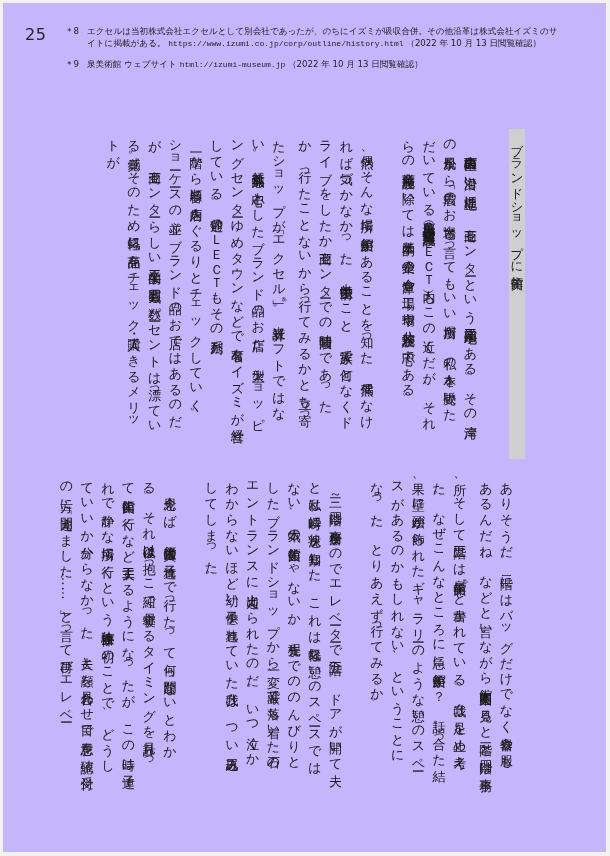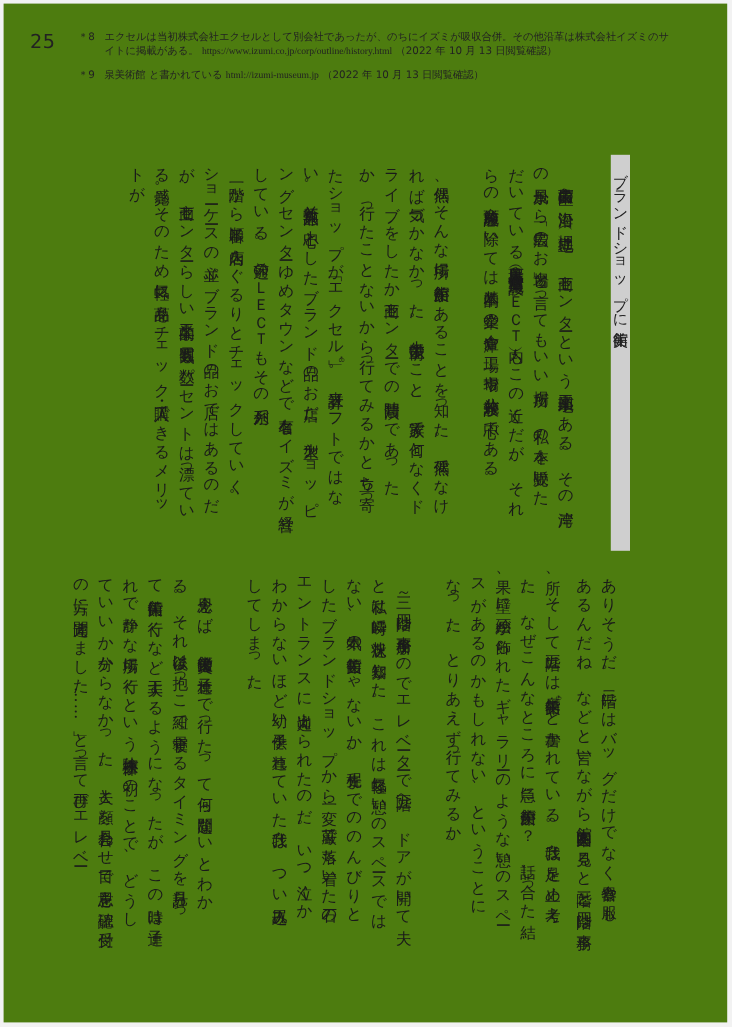--- a/index.html
+++ b/index.html
@@ -8,42 +8,42 @@
       background: #f2f2f2;
       position: relative;
       overflow: hidden;
       font-family: "DejaVu Sans", "Liberation Sans", sans-serif;
       color: #1a1a1a;
     }
     .page {
       position: absolute;
       left: 3px; top: 3px;
       width: 603px; height: 849px;
-      background: #4d7c0f;
+      background: #c4b5fd;
     }
     .page-number {
       position: absolute;
       left: 22px; top: 22px;
       font-size: 16px;
       font-family: "DejaVu Sans", sans-serif;
       color: #222;
       letter-spacing: 0.5px;
     }
     .footnotes {
       position: absolute;
       left: 62px; top: 22px;
       width: 500px;
       font-size: 8.6px;
       line-height: 12px;
       color: #222;
     }
     .footnote { display: flex; margin-bottom: 8px; }
     .fn-mark { width: 22px; flex: 0 0 22px; }
     .fn-text { flex: 1; }
-    .fn-url { font-family: Liberation Serif, serif; font-size: 8px; }
+    .fn-url { font-family: Liberation Mono, monospace; font-size: 8px; }
 
     .vblock {
       position: absolute;
       writing-mode: vertical-rl;
       font-family: "DejaVu Serif", "Liberation Serif", serif;
       font-size: 13px;
       line-height: 20.7px;
       letter-spacing: 1.05px;
       color: #1a1a1a;
     }
@@ -87,21 +87,21 @@
       <span class="fn-mark">＊8</span>
       <span class="fn-text">
         <span>エクセルは当初株式会社エクセルとして別会社であったが、のちにイズミが吸収合併。その他沿革は株式会社イズミのサイトに掲載がある。</span>
         <span class="fn-url">https://www.izumi.co.jp/corp/outline/history.html</span>
         <span>（2022 年 10 月 13 日閲覧確認）</span>
       </span>
     </div>
     <div class="footnote">
       <span class="fn-mark">＊9</span>
       <span class="fn-text">
-        <span>泉美術館 と書かれている</span>
+        <span>泉美術館 ウェブサイト</span>
         <span class="fn-url">html://izumi-museum.jp</span>
         <span>（2022 年 10 月 13 日閲覧確認）</span>
       </span>
     </div>
   </div>
 
   <div class="heading-bar"></div>
   <div class="heading-text">ブランドショップに美術館</div>
 
   <div class="vblock upper">

